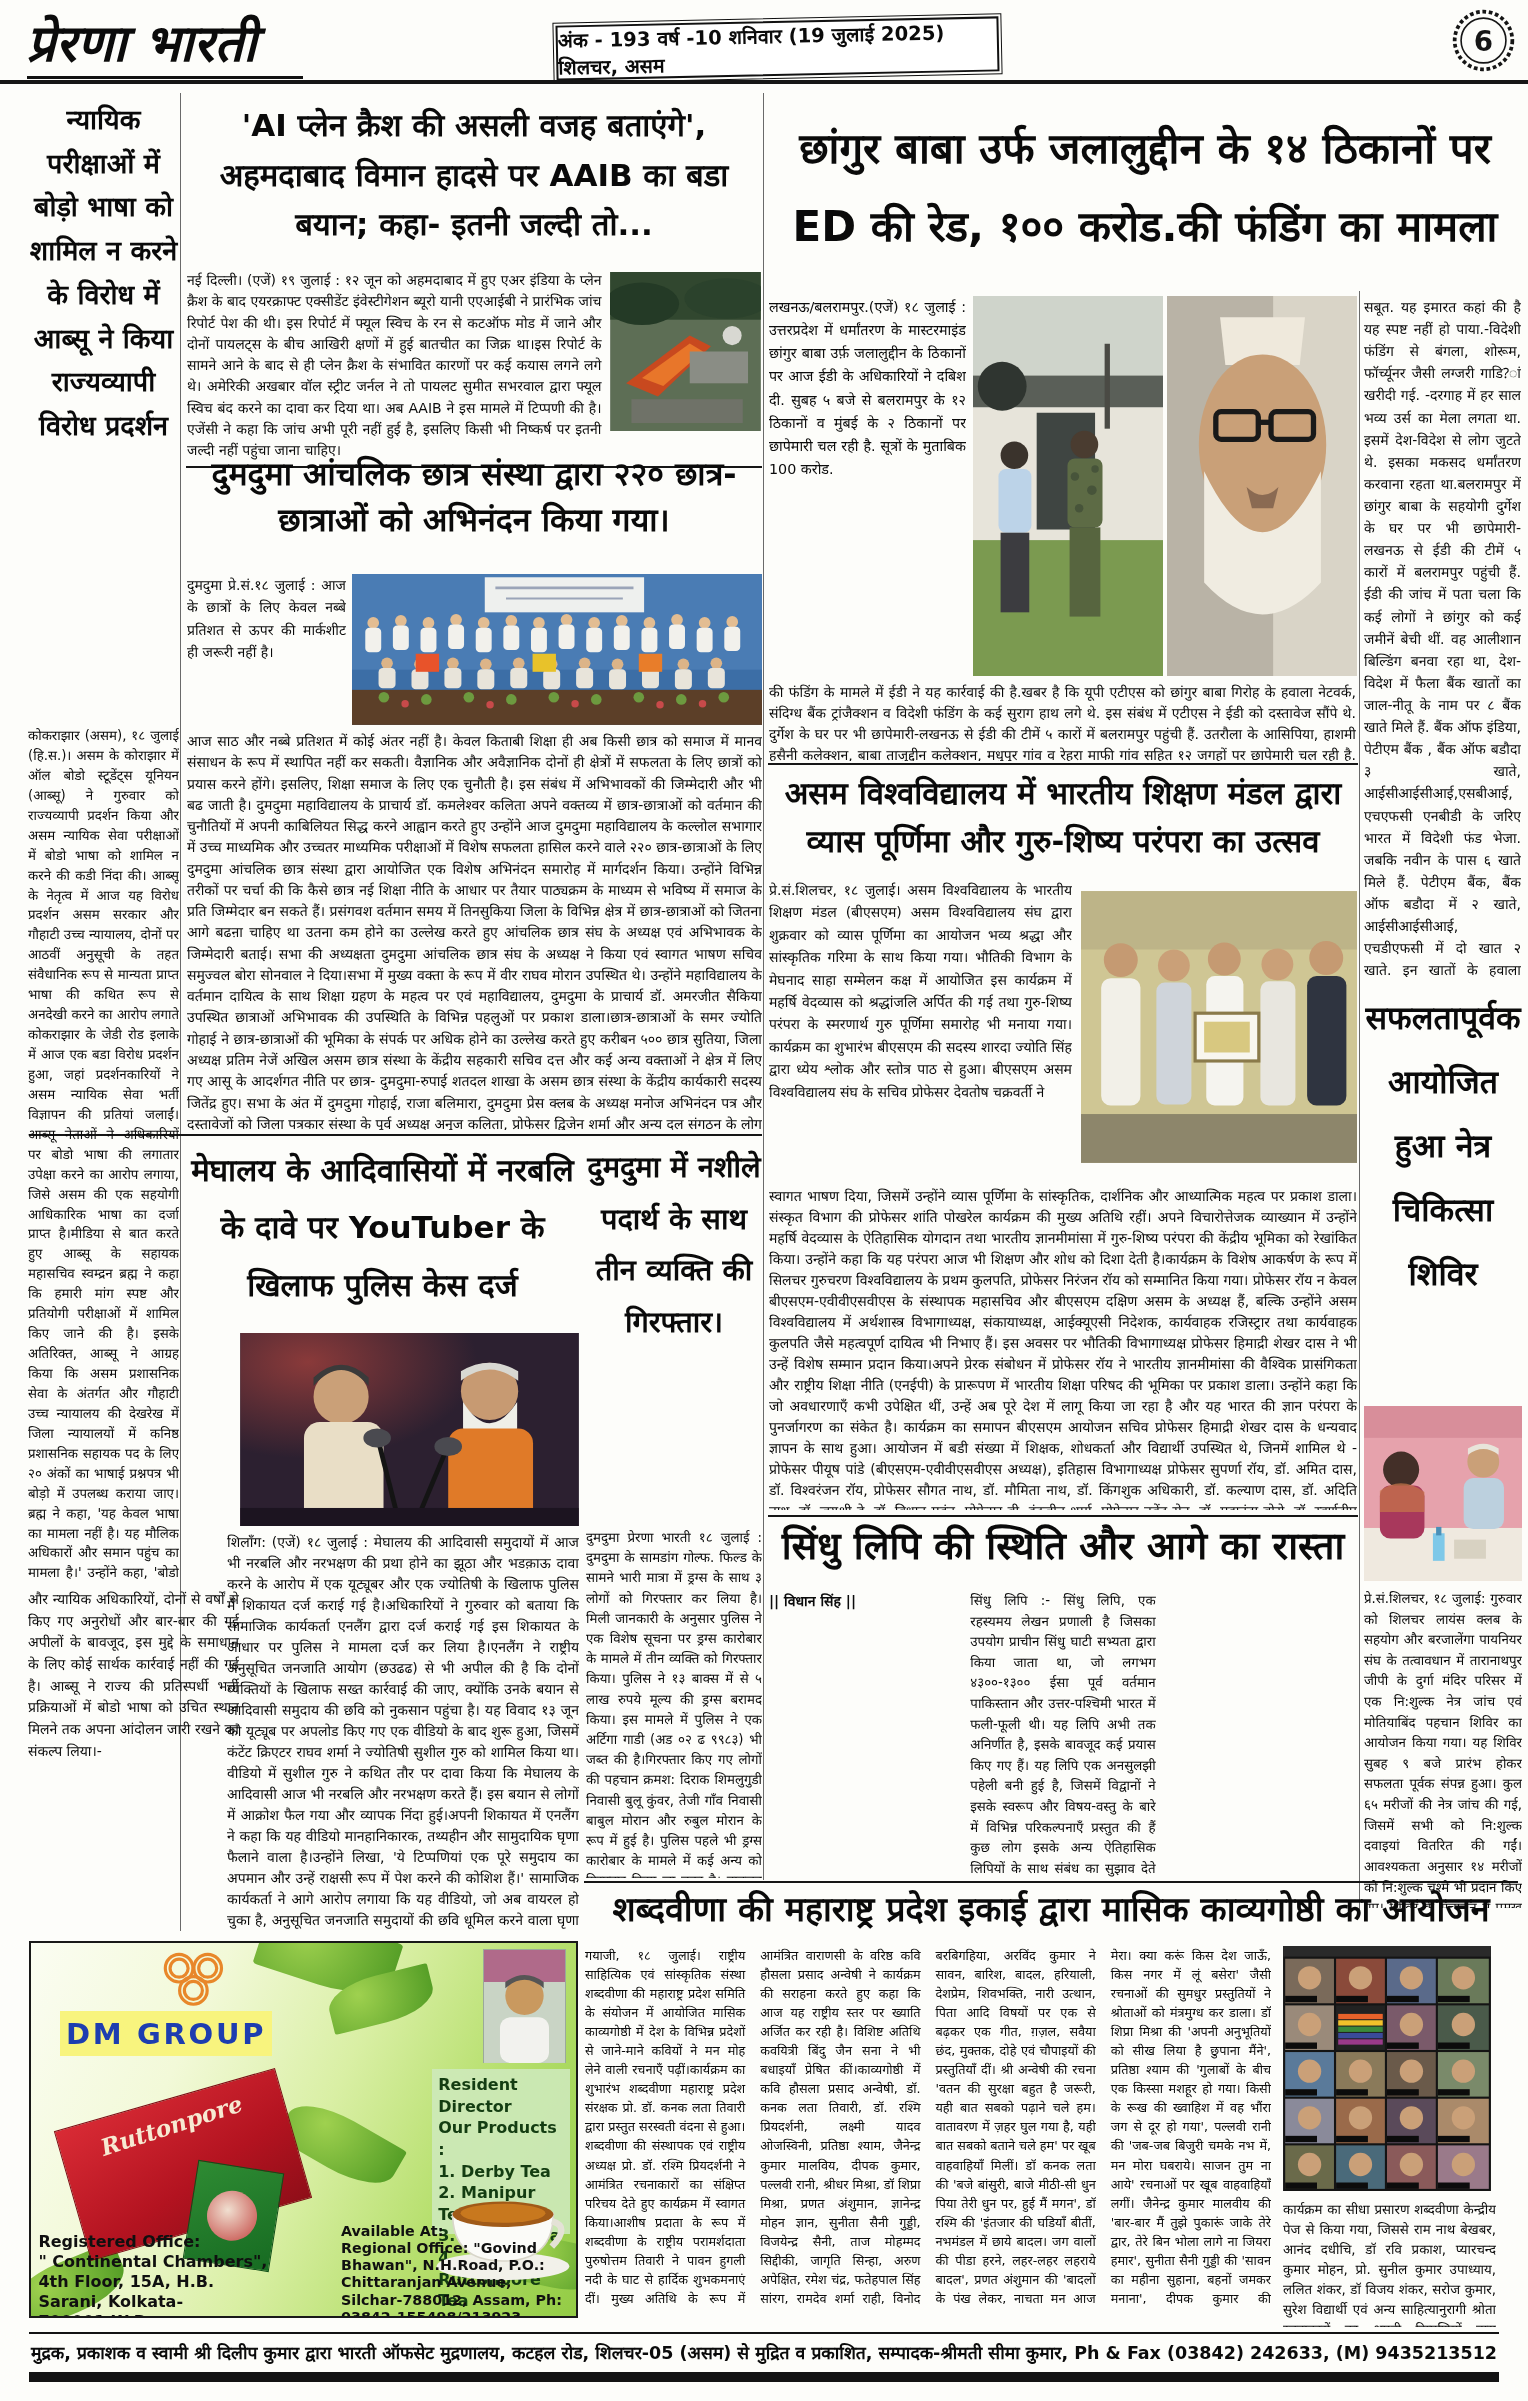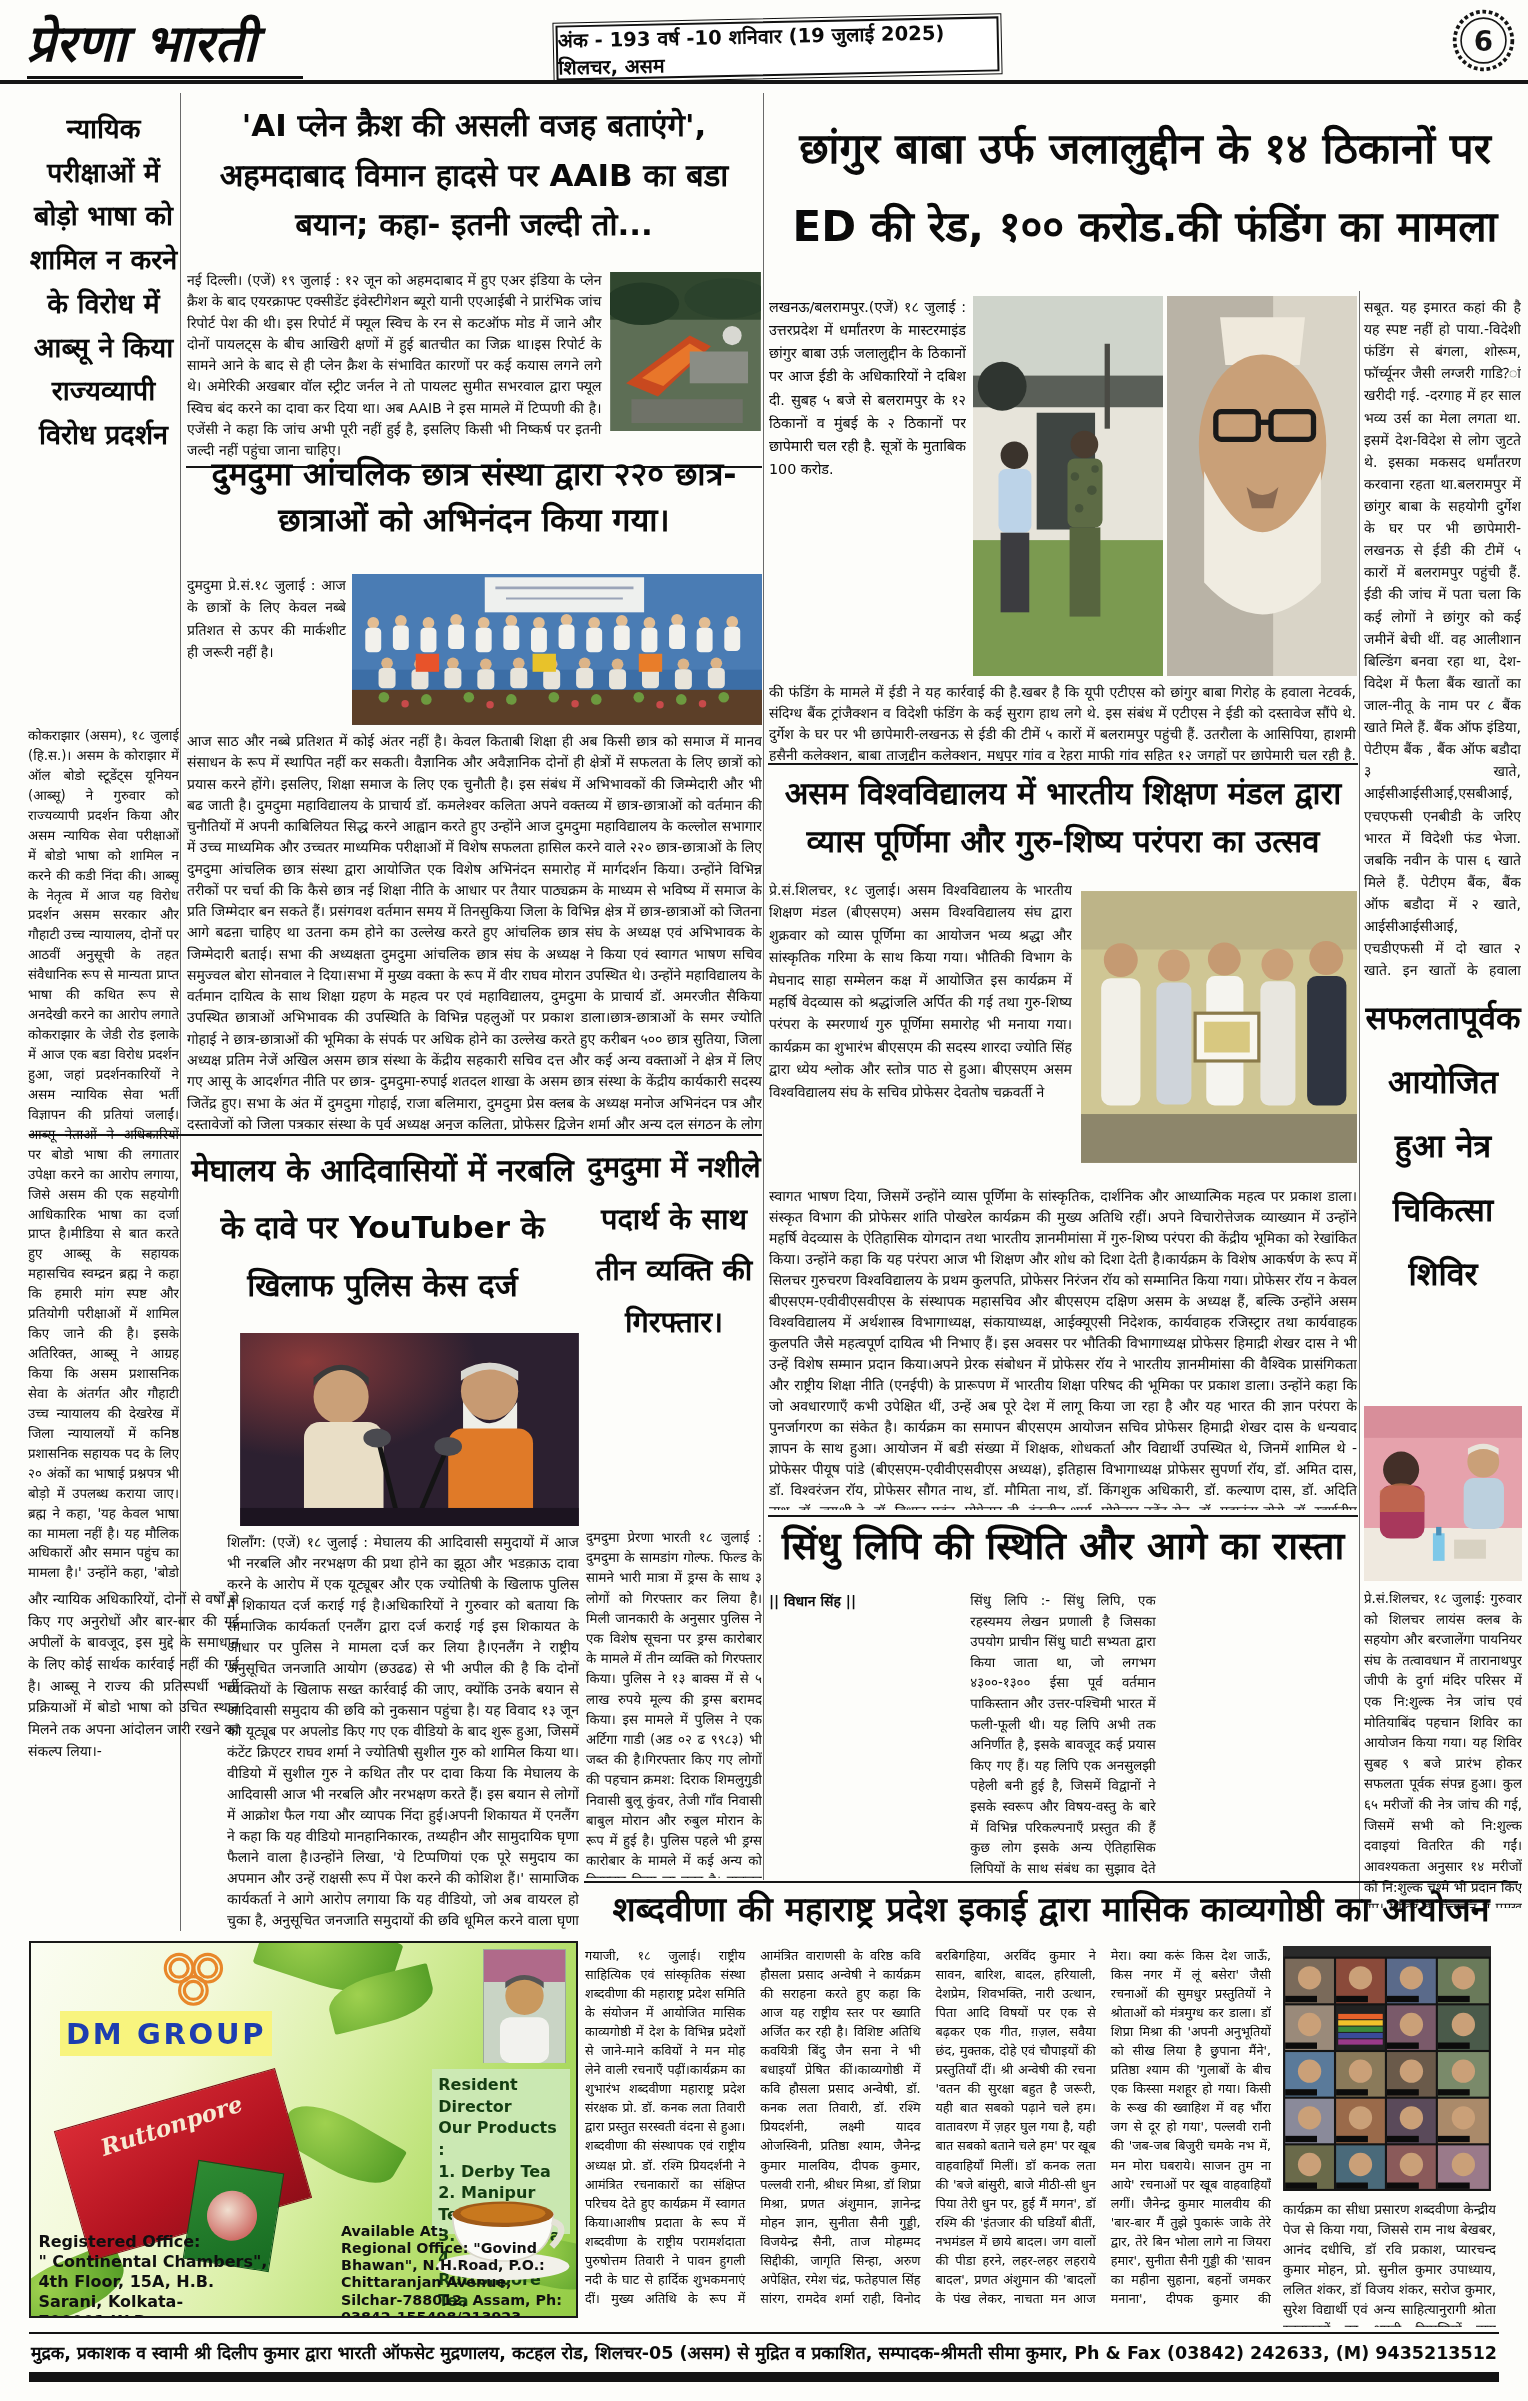--- a/index.html
+++ b/index.html
@@ -67,21 +67,21 @@
 
   <div class="rule-v" style="left:180px;top:93px;height:1838px;"></div>
   <div class="rule-v" style="left:763px;top:93px;height:1787px;"></div>
   <div class="rule-v" style="left:1359px;top:291px;height:1619px;"></div>
   <div class="rule-h" style="left:186px;top:466px;width:576px;"></div>
   <div class="rule-h" style="left:29px;top:1134px;width:733px;"></div>
   <div class="rule-h" style="left:768px;top:763px;width:590px;"></div>
   <div class="rule-h" style="left:768px;top:1515px;width:590px;"></div>
   <div class="rule-h" style="left:584px;top:1881px;width:934px;"></div>
 
-  <div class="abs hl" style="left:28px;top:107px;width:151px;font-size:27px;line-height:1.62;">न्यायिक परीक्षाओं में बोड़ो भाषा को शामिल न करने के विरोध में आब्सू ने किया राज्यव्यापी विरोध प्रदर्शन</div>
+  <div class="abs hl" style="left:28px;top:98px;width:151px;font-size:27px;line-height:1.62;">न्यायिक परीक्षाओं में बोड़ो भाषा को शामिल न करने के विरोध में आब्सू ने किया राज्यव्यापी विरोध प्रदर्शन</div>
   <div class="abs body-txt" style="left:28px;top:726px;width:151px;height:855px;font-size:13.3px;line-height:1.5;">कोकराझार (असम), १८ जुलाई (हि.स.)। असम के कोराझार में ऑल बोडो स्टूडेंट्स यूनियन (आब्सू) ने गुरुवार को राज्यव्यापी प्रदर्शन किया और असम न्यायिक सेवा परीक्षाओं में बोडो भाषा को शामिल न करने की कडी निंदा की। आब्सू के नेतृत्व में आज यह विरोध प्रदर्शन असम सरकार और गौहाटी उच्च न्यायालय, दोनों पर आठवीं अनुसूची के तहत संवैधानिक रूप से मान्यता प्राप्त भाषा की कथित रूप से अनदेखी करने का आरोप लगाते कोकराझार के जेडी रोड इलाके में आज एक बडा विरोध प्रदर्शन हुआ, जहां प्रदर्शनकारियों ने असम न्यायिक सेवा भर्ती विज्ञापन की प्रतियां जलाईं। आब्सू नेताओं ने अधिकारियों पर बोडो भाषा की लगातार उपेक्षा करने का आरोप लगाया, जिसे असम की एक सहयोगी आधिकारिक भाषा का दर्जा प्राप्त है।मीडिया से बात करते हुए आब्सू के सहायक महासचिव स्वम्द्रन ब्रह्म ने कहा कि हमारी मांग स्पष्ट और प्रतियोगी परीक्षाओं में शामिल किए जाने की है। इसके अतिरिक्त, आब्सू ने आग्रह किया कि असम प्रशासनिक सेवा के अंतर्गत और गौहाटी उच्च न्यायालय की देखरेख में जिला न्यायालयों में कनिष्ठ प्रशासनिक सहायक पद के लिए २० अंकों का भाषाई प्रश्नपत्र भी बोड़ो में उपलब्ध कराया जाए। ब्रह्म ने कहा, 'यह केवल भाषा का मामला नहीं है। यह मौलिक अधिकारों और समान पहुंच का मामला है।' उन्होंने कहा, 'बोडो माध्यम के उम्मीदवारों को अपनी भाषा में परीक्षा देने का अवसर व्यवस्थित रूप से नकारना पूरी तरह से वहिष्कार की नीति है।' इसके अलावा संगठन ने कहा कि राज्य सरकार और न्यायिक अधिकारियों के समक्ष १० अंकों के प्रश्नपत्र असमिया के साथ बोड़ो में भी उपलब्ध कराने की मांग रही है।</div>
   <div class="abs hl" style="left:187px;top:101px;width:574px;font-size:31px;line-height:1.6;">'AI प्लेन क्रैश की असली वजह बताएंगे', अहमदाबाद विमान हादसे पर AAIB का बडा बयान; कहा- इतनी जल्दी तो...</div>
 
   <div class="abs body-txt" style="left:28px;top:1589px;width:211px;height:344px;font-size:14px;line-height:1.55;">और न्यायिक अधिकारियों, दोनों से वर्षों से किए गए अनुरोधों और बार-बार की गई अपीलों के बावजूद, इस मुद्दे के समाधान के लिए कोई सार्थक कार्रवाई नहीं की गई है। आब्सू ने राज्य की प्रतिस्पर्धी भर्ती प्रक्रियाओं में बोडो भाषा को उचित स्थान मिलने तक अपना आंदोलन जारी रखने का संकल्प लिया।-</div>
   <div class="abs" style="left:187px;top:270px;width:574px;height:195px;overflow:hidden;">
     <div class="ph" style="position:relative;float:right;width:151px;height:159px;margin:2.1px 0 4.2px 8.5px;">
       <svg viewBox="0 0 284 300">
         <rect width="284" height="300" fill="#5d6e55"></rect>
         <rect y="0" width="284" height="90" fill="#31472f"></rect>
         <ellipse cx="60" cy="60" rx="70" ry="40" fill="#243a26"></ellipse>

